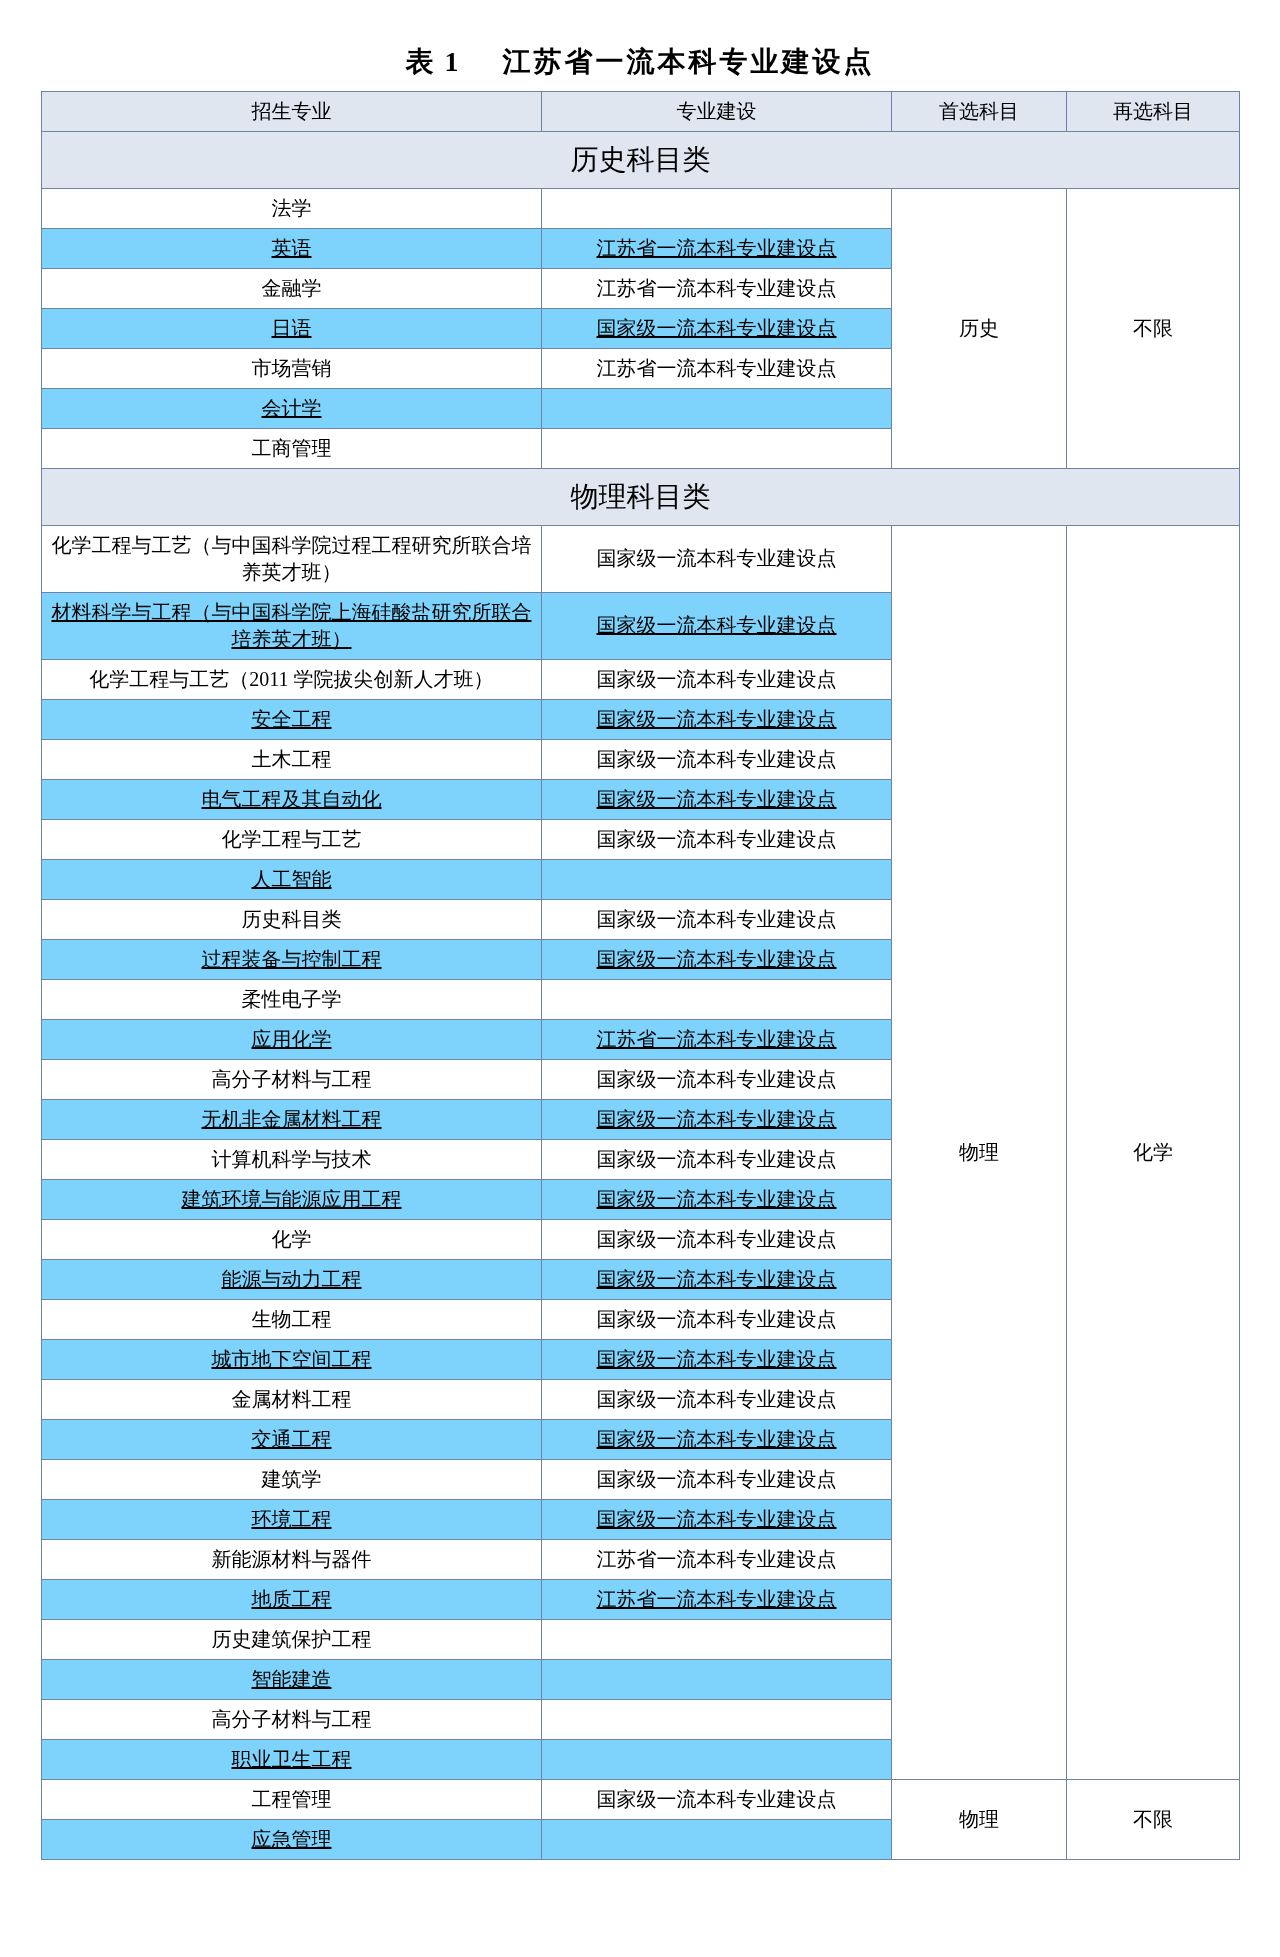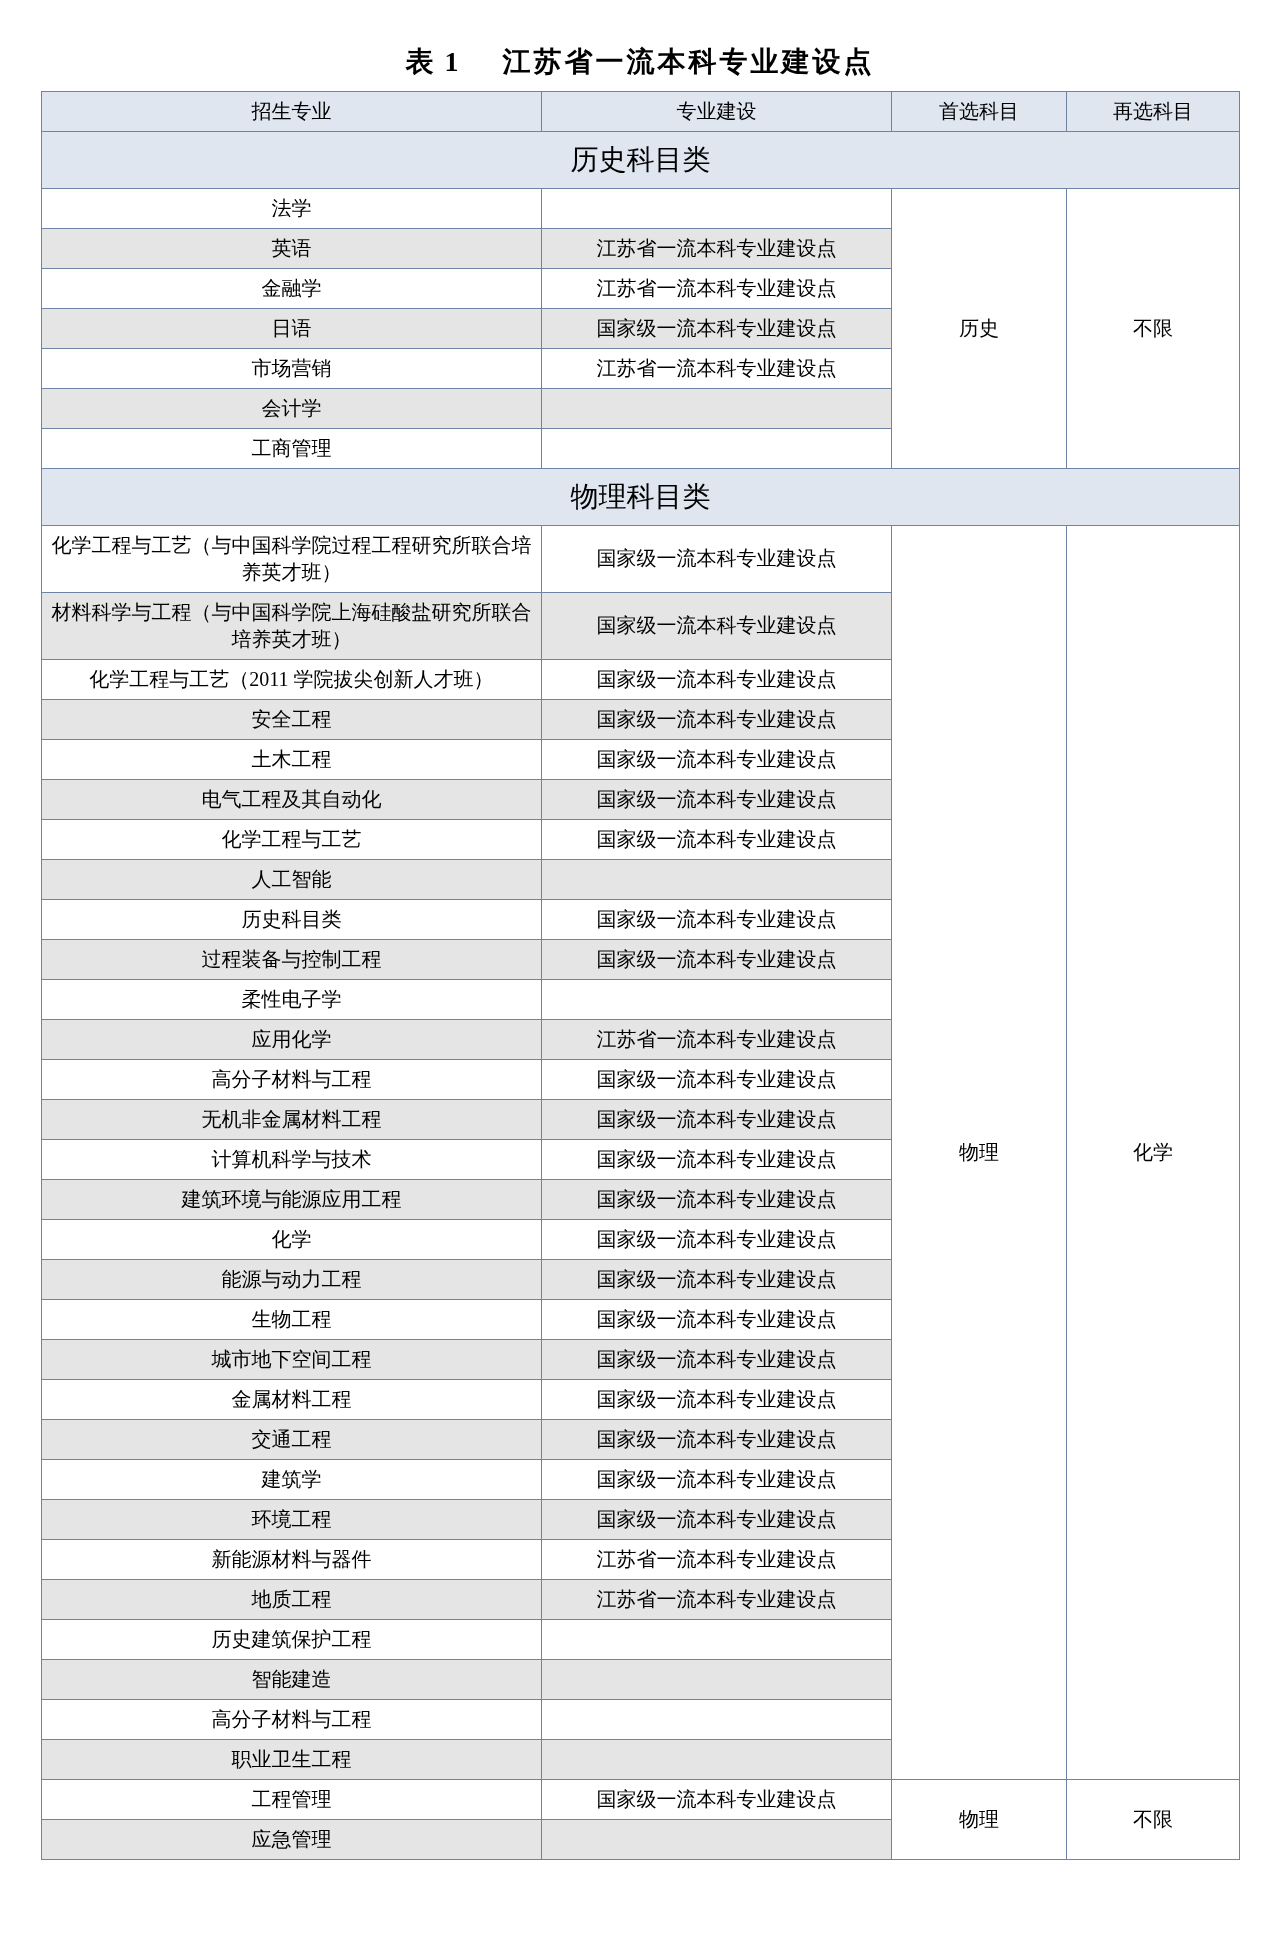--- a/index.html
+++ b/index.html
@@ -59,21 +59,22 @@
     background: #dfe6f0;
     font-size: 21px;
     padding: 9px 4px;
   }
   tr.group td {
     background: #dfe6f0;
     font-size: 28px;
     padding: 9px 4px;
   }
   tr.shade td {
-    background: #e5e5e5;
+    background: #7dd3fc;
+    text-decoration: underline;
   }
   tr.plain td {
     background: #ffffff;
   }
   td.wrap-cell {
     text-align: center;
     padding: 8px 18px;
     line-height: 1.4;
   }
   .scroll-marks {

